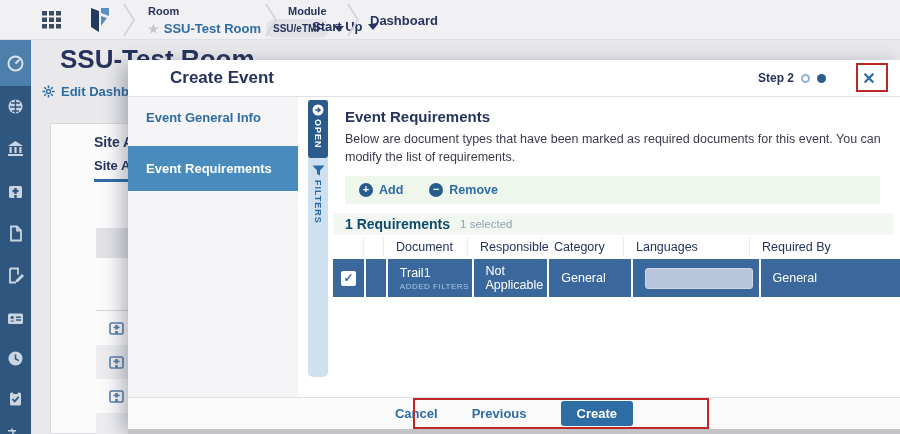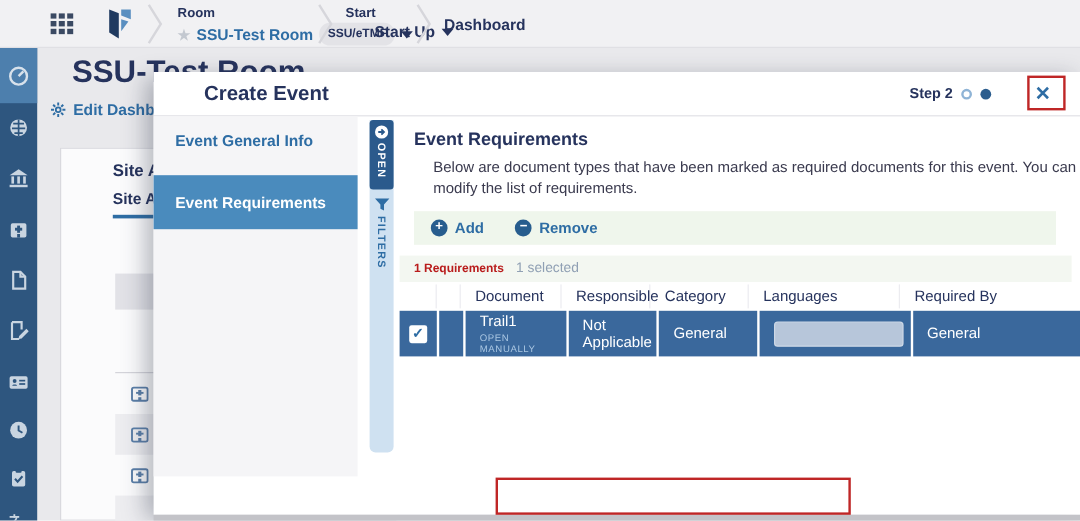--- a/index.html
+++ b/index.html
@@ -57,26 +57,26 @@
 
   
   .rail { position:absolute; left:180px; top:40px; width:20px; height:277px; background:#cfe1f1; border-radius:0 0 5px 5px; }
   .rail-open { position:absolute; left:0; top:0; width:20px; height:58px; background:#2b5a8c; border-radius:3px; display:flex; flex-direction:column; align-items:center; padding-top:4px; }
   .rail-open .vtext { writing-mode:vertical-rl; font-size:9px; font-weight:bold; letter-spacing:1px; color:#ffffff; margin-top:3px; }
   .rail-filters { position:absolute; left:0; top:62px; width:20px; display:flex; flex-direction:column; align-items:center; padding-top:3px; }
   .rail-filters .vtext { writing-mode:vertical-rl; font-size:9px; font-weight:bold; letter-spacing:1px; color:#2e6da4; margin-top:4px; }
 
   
   .content-head { position:absolute; left:217px; top:48px; font-size:15px; font-weight:bold; color:#26335d; }
-  .content-desc { position:absolute; left:233px; top:70px; width:540px; font-size:12.5px; line-height:18px; color:#3a3a4e; }
+  .content-desc { position:absolute; left:217px; top:70px; width:540px; font-size:12.5px; line-height:18px; color:#3a3a4e; }
   .toolbar { position:absolute; left:217px; top:116px; width:535px; height:28px; background:#eff6ec; display:flex; align-items:center; gap:26px; padding-left:14px; }
   .tool-btn { display:flex; align-items:center; gap:6px; font-size:12.5px; font-weight:bold; color:#2e6da4; cursor:pointer; }
   .tool-ic { width:14px; height:14px; border-radius:50%; background:#275d8e; color:#fff; font-size:11px; line-height:13px; text-align:center; font-weight:bold; }
   .count-bar { position:absolute; left:205px; top:153px; width:560px; height:22px; background:#f3f7f1; display:flex; align-items:center; gap:10px; padding-left:12px; }
-  .count-main { font-size:10px; font-weight:bold; color:#b91c1c; }
+  .count-main { font-size:14px; font-weight:bold; color:#0c4a6e; }
   .count-sel { font-size:11.5px; color:#90a0b4; }
 
   .tbl { position:absolute; left:205px; top:175px; width:567px; }
   .tbl-head { display:flex; height:24px; align-items:center; background:#fff; }
   .tbl-head .hc { font-size:12.5px; color:#26335d; padding-left:12px; border-right:1px solid #ececf0; height:20px; line-height:20px; }
   .tbl-row { display:flex; height:38px; background:#fff; }
   .tbl-row .c { background:#3a689c; color:#fff; font-size:12.5px; display:flex; flex-direction:column; justify-content:center; padding-left:12px; margin-right:2px; }
   .c1 { width:31px; padding-left:0 !important; align-items:center; }
   .c2 { width:20px; padding-left:0 !important; }
   .c3 { width:84px; }
@@ -136,21 +136,21 @@
         <span class="badge">SSU/eTMF</span>
         <span class="caret"></span>
       </div>
     </div>
 
     <svg class="crumb-sep" style="left:262px" viewBox="0 0 18 36">
         <polyline points="4,2 14,18 4,34" fill="none" stroke="#d6d6db" stroke-width="2"></polyline>
       </svg>
 
     <div class="crumb" style="left:288px">
-      <div class="lbl">Start</div>
+      <div class="lbl">Module</div>
       <div class="val dark">
         <span>Start Up</span>
         <span class="caret"></span>
       </div>
     </div>
 
     <svg class="crumb-sep" style="left:344px" viewBox="0 0 18 36">
         <polyline points="4,2 14,18 4,34" fill="none" stroke="#d6d6db" stroke-width="2"></polyline>
       </svg>
 
@@ -333,31 +333,36 @@
         <div class="hc c6">Languages</div>
         <div class="hc c7" style="border-right:none">Required By</div>
       </div>
       <div class="tbl-row">
         <div class="c c1">
             <span class="chk">✓</span>
           </div>
         <div class="c c2"></div>
         <div class="c c3">
           <span>Trail1</span>
-          <span class="added">OPEN MANUALLY</span>
+          <span class="added">ADDED FILTERS</span>
         </div>
         <div class="c c4">Not Applicable</div>
         <div class="c c5">General</div>
         <div class="c c6">
             <span class="lang-input" title=""></span>
           </div>
         <div class="c c7">General</div>
       </div>
     </div>
 
+    <div class="modal-footer">
+      <span class="foot-link">Cancel</span>
+      <span class="foot-link">Previous</span>
+      <button class="foot-create">Create</button>
+    </div>
   </div>
 
   <div class="under-strip"></div>
 
   <div class="anno anno-x"></div>
   <div class="anno anno-foot"></div>
 
 </div>
 
 </body></html>

